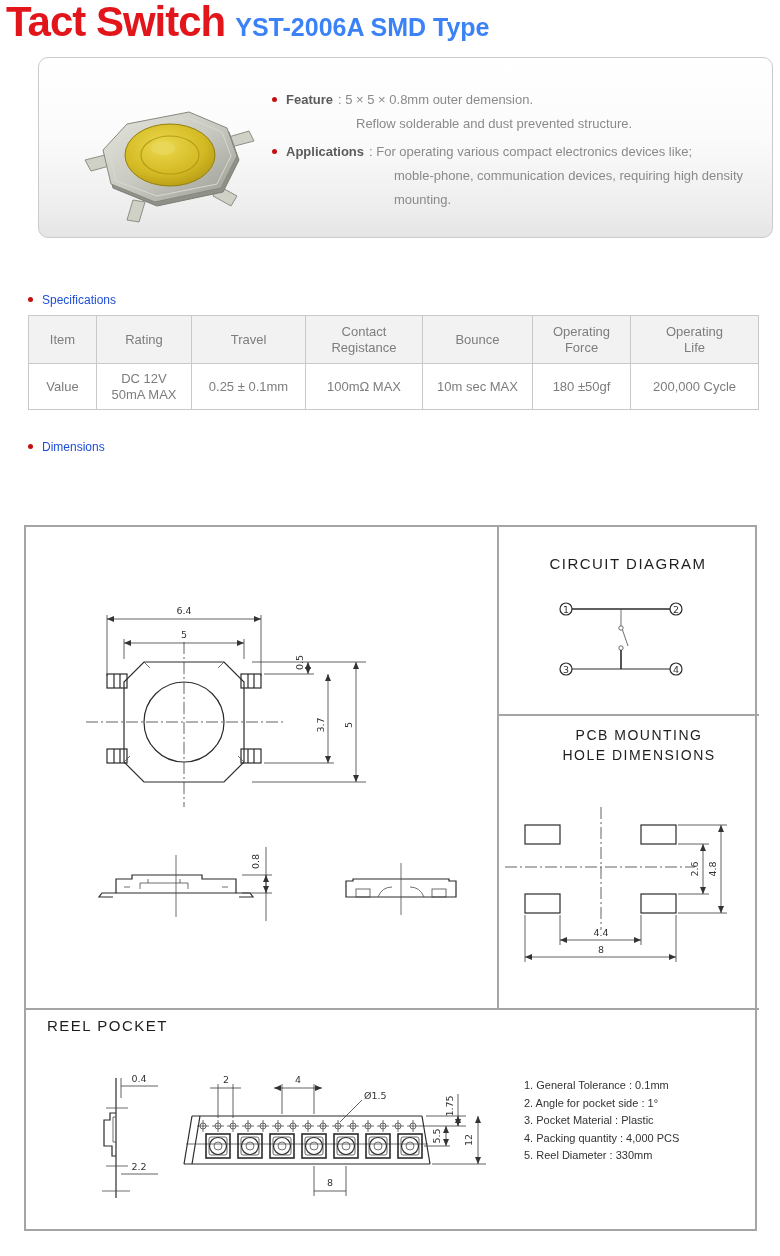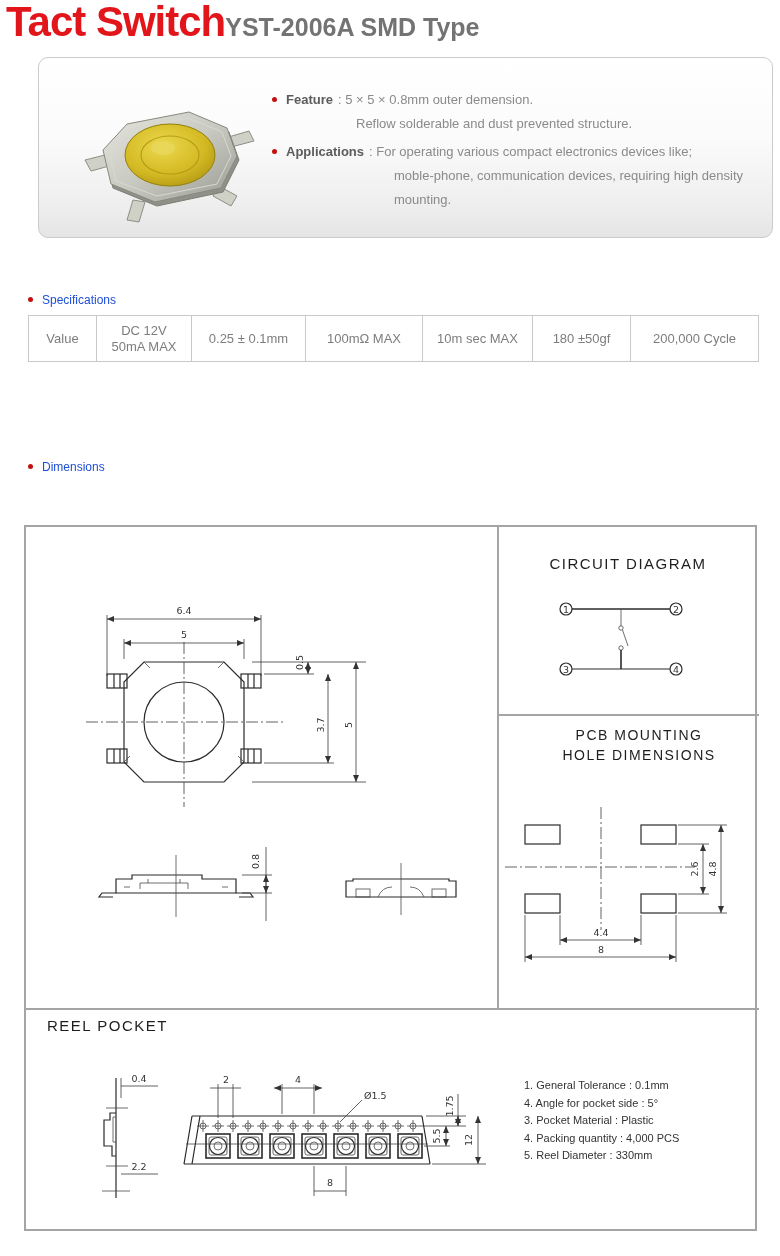--- a/index.html
+++ b/index.html
@@ -2,21 +2,21 @@
 <html><head>
 <meta charset="utf-8">
 <style>
   html,body{margin:0;padding:0;background:#fff;}
   #page{position:relative;width:780px;height:1256px;background:#fff;overflow:hidden;
         font-family:"Liberation Sans",sans-serif;}
 
   
   .title-row{position:absolute;left:6px;top:-2px;white-space:nowrap;}
   .title{font-size:42px;font-weight:bold;letter-spacing:-1px;color:#e2151b;}
-  .subtitle{font-size:25px;font-weight:bold;color:#737373;}
+  .subtitle{font-size:25px;font-weight:bold;color:#3b82f6;margin-left:10px;}
 
   
   .feature-box{position:absolute;left:38px;top:57px;width:733px;height:179px;
     border:1px solid #cbcbcb;border-radius:10px;
     background:linear-gradient(180deg,#ffffff 0%,#fbfbfb 45%,#ededed 85%,#e5e5e5 100%);}
   .product-img{position:absolute;left:30px;top:38px;width:200px;height:140px;}
   .features{position:absolute;left:233px;top:30px;width:495px;font-size:13px;color:#8a8a8a;line-height:24px;}
   .feat-row{display:flex;align-items:baseline;}
   .dot{width:5px;height:5px;border-radius:50%;background:#c31111;display:inline-block;
        margin:0 9px 2px 0;flex:0 0 auto;align-self:center;}
@@ -120,34 +120,46 @@
     <colgroup>
       <col style="width:68px">
         <col style="width:95px">
         <col style="width:114px">
         <col style="width:117px">
       <col style="width:110px">
         <col style="width:98px">
         <col style="width:128px">
     </colgroup>
     <tbody>
+        <tr>
+      <th>Item</th>
+      <th>Rating</th>
+      <th>Travel</th>
+      <th>Contact
+Registance</th>
+      <th>Bounce</th>
+      <th>Operating
+Force</th>
+      <th>Operating
+Life</th>
+    </tr>
     <tr>
       <td>Value</td>
       <td>DC 12V
 50mA MAX</td>
       <td>0.25 ± 0.1mm</td>
       <td>100mΩ MAX</td>
       <td>10m sec MAX</td>
       <td>180 ±50gf</td>
       <td>200,000 Cycle</td>
     </tr>
   </tbody>
     </table>
 
-  <div class="sec-head" style="top:460px;">
+  <div class="sec-head" style="top:440px;">
     <span class="dot"></span>
     <span>Dimensions</span>
   </div>
 
   <div class="dim-box">
     <div class="v-div"></div>
     <div class="h-div-right"></div>
     <div class="h-div-full"></div>
 
     <svg class="abs" style="left:30px;top:70px;" width="360" height="250" viewBox="0 0 360 250">
@@ -372,20 +384,20 @@
       <text class="dt" transform="rotate(-90 446 132)" x="446" y="132" text-anchor="middle">12</text>
 
       <line class="dim" x1="288" y1="158" x2="288" y2="188"></line>
       <line class="dim" x1="320" y1="158" x2="320" y2="188"></line>
       <line class="dim" x1="288" y1="183" x2="320" y2="183"></line>
       <text class="dt" x="304" y="178" text-anchor="middle">8</text>
     </svg>
 
     <div class="notes">
       <div>1. General Tolerance : 0.1mm</div>
-      <div>4. Angle for pocket side : 5°</div>
+      <div>2. Angle for pocket side : 1°</div>
       <div>3. Pocket Material : Plastic</div>
       <div>4. Packing quantity : 4,000 PCS</div>
       <div>5. Reel Diameter : 330mm</div>
     </div>
   </div>
 
 </div>
 
 </body></html>

